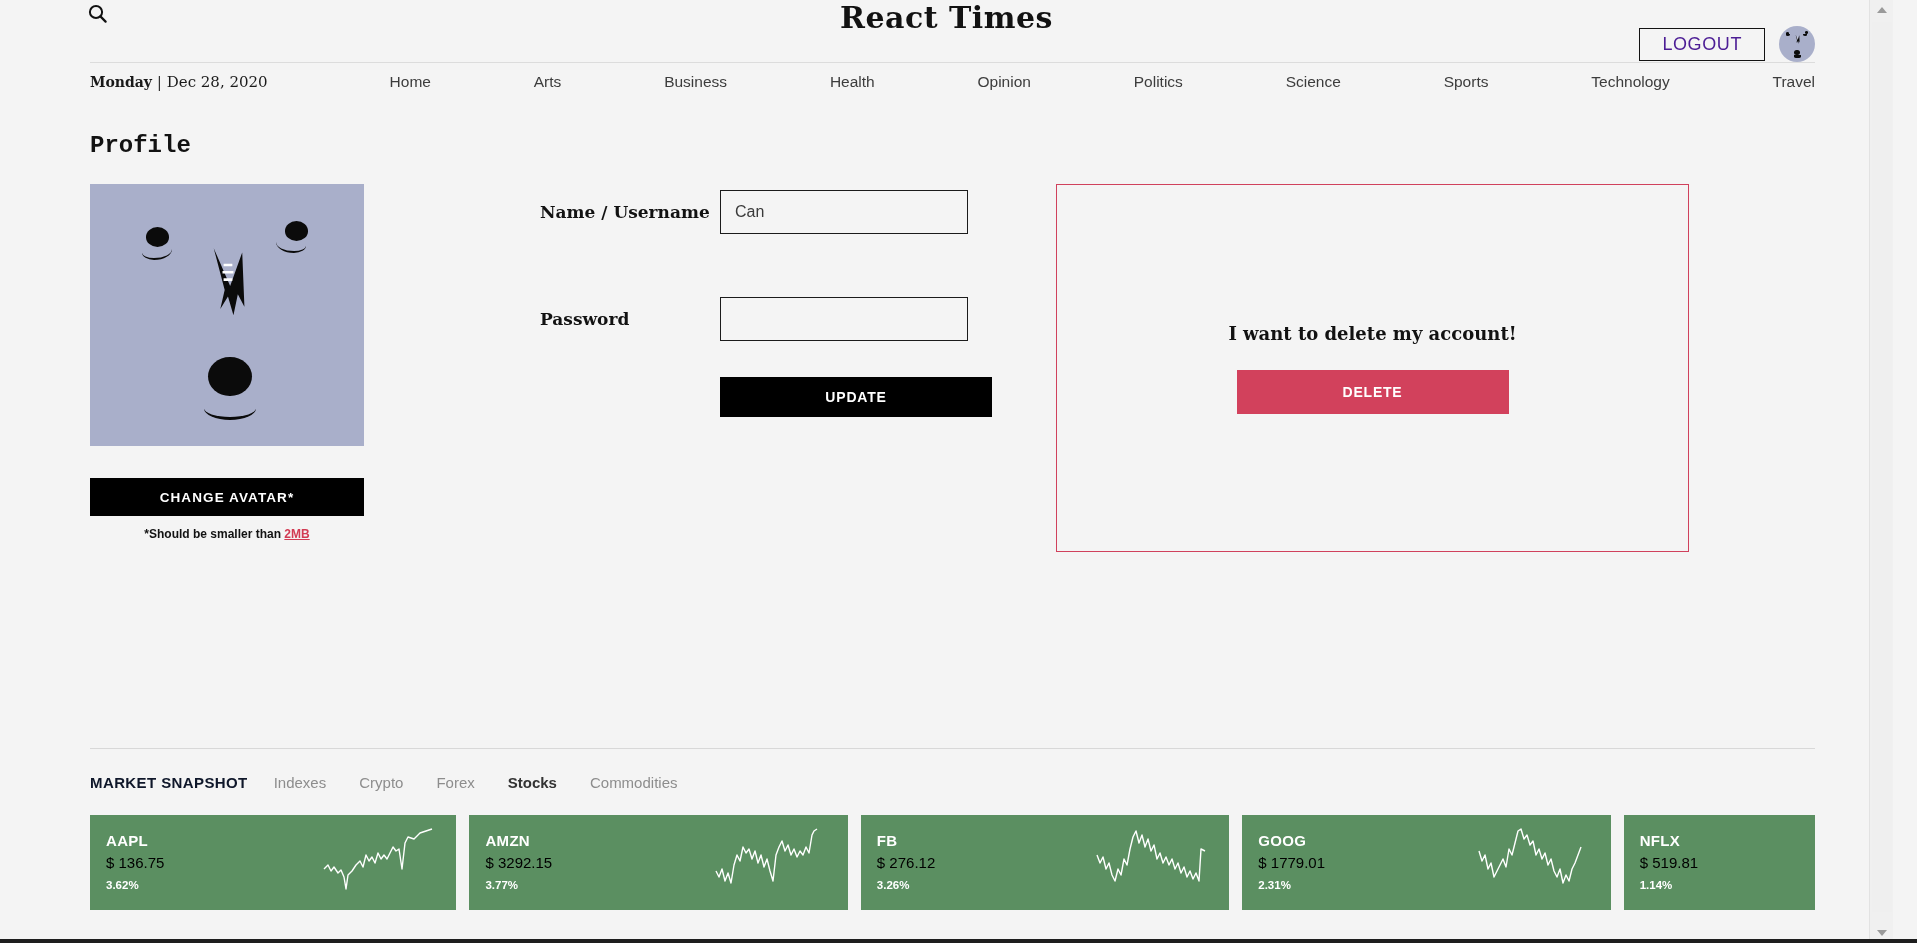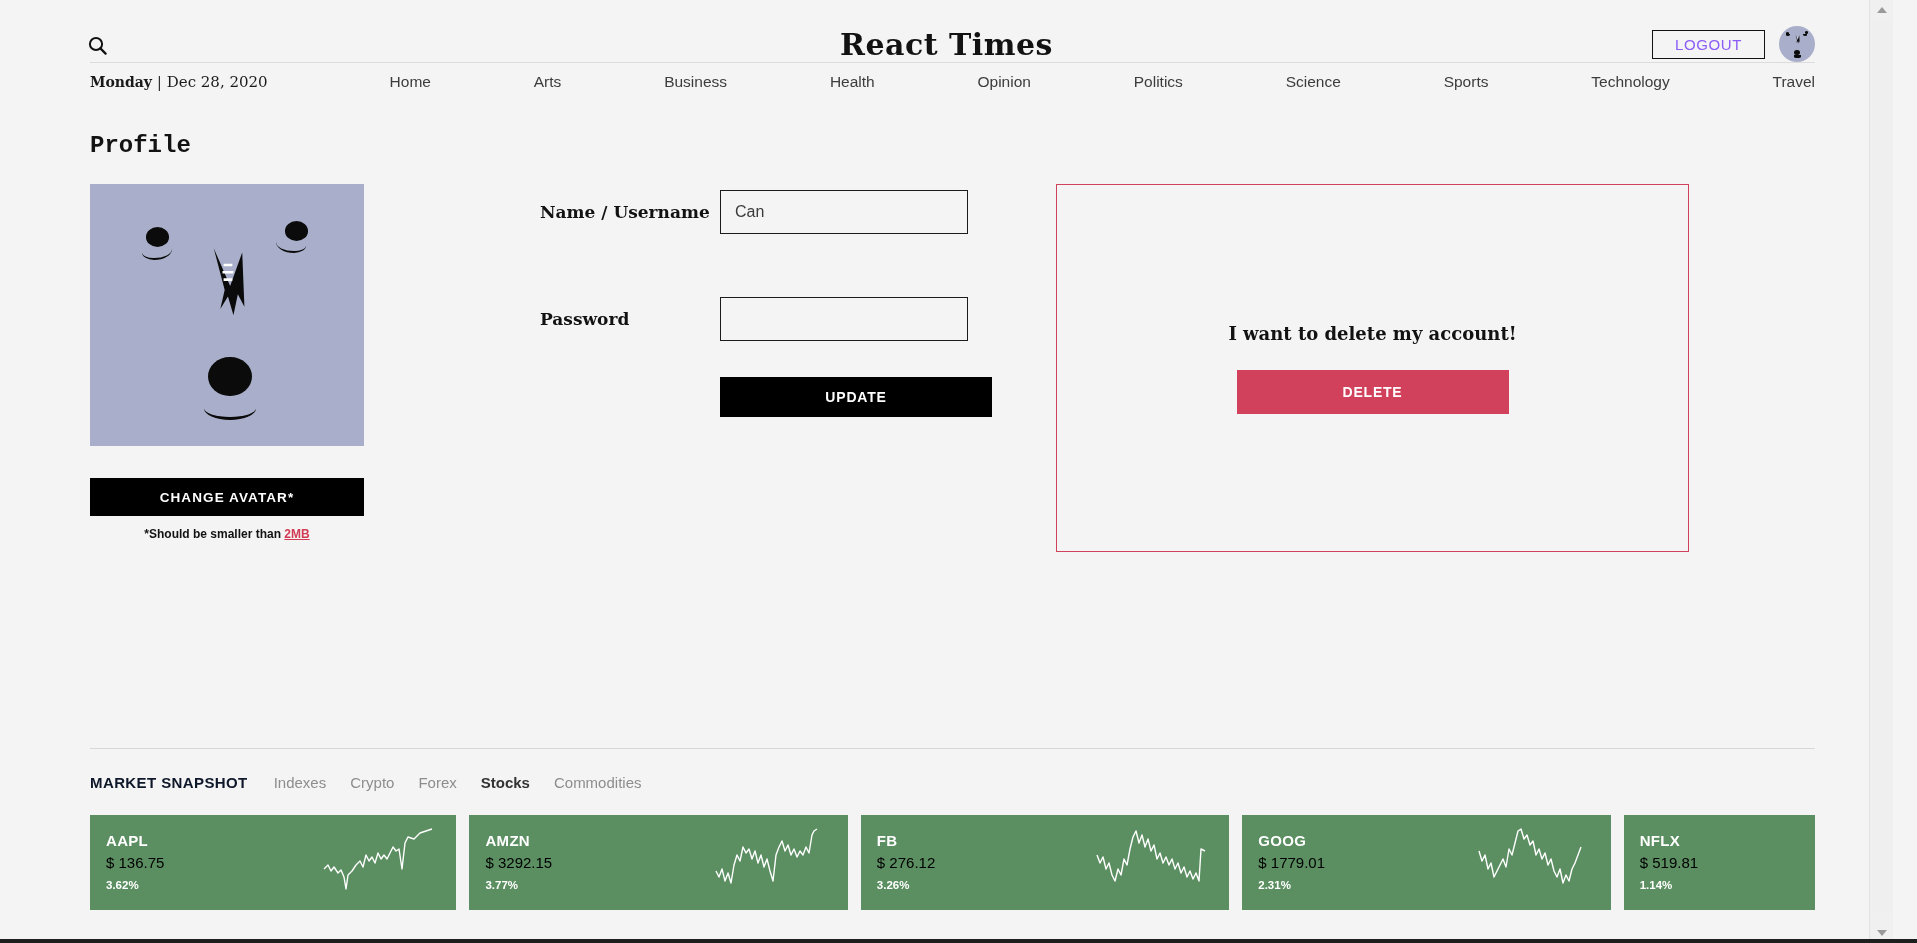--- a/index.html
+++ b/index.html
@@ -22,23 +22,24 @@
     height: 943px;
     background: #f4f4f4;
     position: relative;
     overflow: hidden;
   }
 
   
   .masthead {
     height: 62px;
     display: flex;
-    align-items: flex-end;
+    align-items: flex-start;
     padding: 0 78px 0 80px;
     position: relative;
+    flex-direction: column;
   }
   .search-btn {
     width: 34px;
     height: 34px;
     display: flex;
     align-items: center;
     justify-content: center;
     cursor: pointer;
     background: none;
     border: none;
@@ -57,22 +58,22 @@
   .header-right {
     margin-left: auto;
     display: flex;
     align-items: center;
     gap: 14px;
     z-index: 2;
   }
   .logout-btn {
     border: 1px solid #121212;
     background: #f4f4f4;
-    color: #8b5cf6;
-    font-size: 15px;
+    color: #4c1d95;
+    font-size: 18px;
     font-weight: 500;
     letter-spacing: 0.6px;
     padding: 5px 22px;
     cursor: pointer;
     font-family: "Liberation Sans", sans-serif;
   }
   .avatar-circle {
     width: 36px;
     height: 36px;
     border-radius: 50%;
@@ -275,21 +276,21 @@
     display: flex;
     align-items: baseline;
     gap: 26px;
   }
   .market-title {
     font-size: 15px;
     font-weight: 700;
     letter-spacing: 0.4px;
     color: #0f172a;
   }
-  .market-tabs { display: flex; gap: 24px; align-items: baseline; text-align: center; }
+  .market-tabs { display: flex; gap: 33px; align-items: baseline; text-align: center; }
   .market-tab {
     font-size: 15px;
     color: #8d8d8d;
     cursor: pointer;
   }
   .market-tab.active { color: #333; font-weight: 700; }
 
   .cards {
     display: flex;
     gap: 13px;

